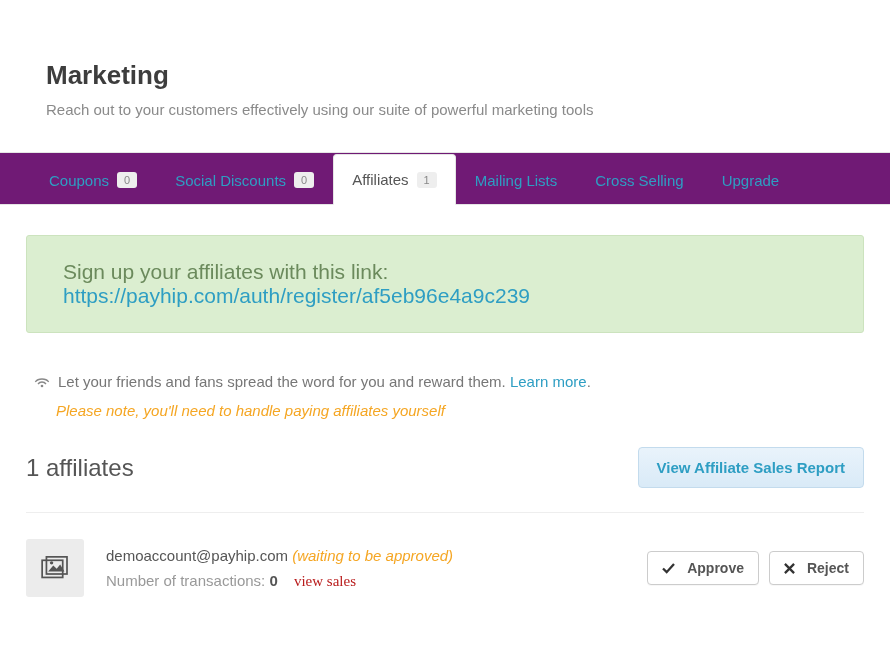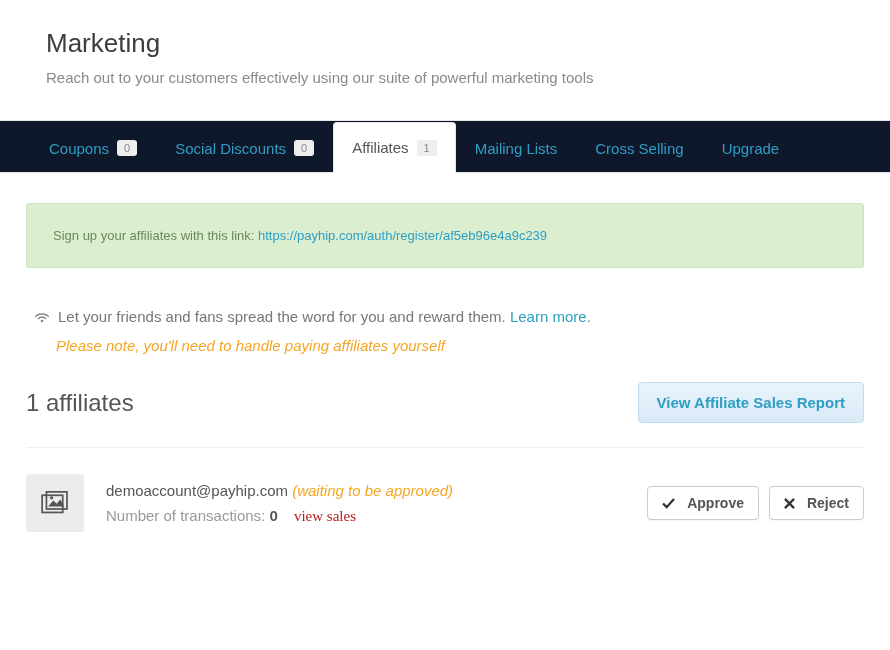--- a/index.html
+++ b/index.html
@@ -12,34 +12,35 @@
       background: #fff;
       color: #333;
       width: 890px;
     }
     .header-section {
       padding: 28px 46px 34px 46px;
       border-bottom: 1px solid #e5e5e5;
     }
     .page-title {
       font-size: 26px;
-      font-weight: 400;
+      font-weight: 700;
       color: #3d3d3d;
       margin-bottom: 10px;
+      margin-top: 32px;
     }
     .page-subtitle {
       font-size: 15px;
       color: #8a8a8a;
     }
     .tabs-bar {
       display: flex;
       align-items: center;
       padding: 0 30px;
       border-bottom: 1px solid #e5e5e5;
-      background: #0f172a;
+      background: #701a75;
     }
     .tab {
       padding: 16px 18px;
       font-size: 15px;
       color: #2e9ec3;
       cursor: pointer;
       display: flex;
       align-items: center;
       gap: 8px;
       border: 1px solid transparent;
@@ -62,22 +63,22 @@
       border-radius: 3px;
       font-weight: 500;
     }
     .content {
       padding: 30px 26px;
     }
     .alert-box {
       background: #dbeed0;
       border: 1px solid #cce3be;
       border-radius: 3px;
-      padding: 24px 26px;
-      font-size: 13px;
+      padding: 24px 36px;
+      font-size: 21px;
       color: #6b8a5c;
       margin-bottom: 40px;
     }
     .alert-box .alert-link {
       color: #2e9ec3;
     }
     .info-line {
       display: flex;
       align-items: center;
       gap: 8px;

